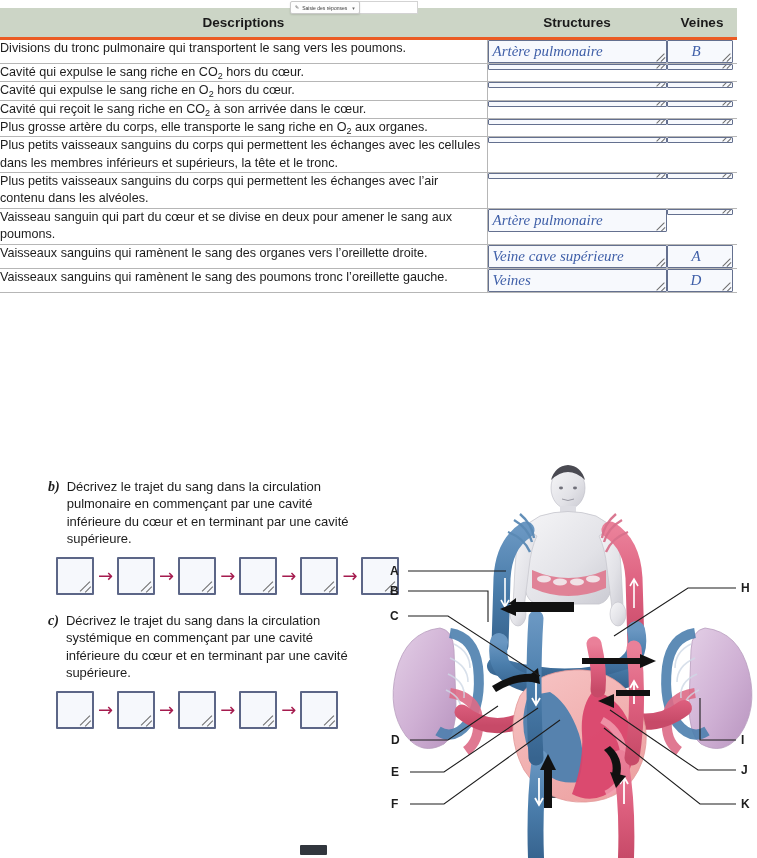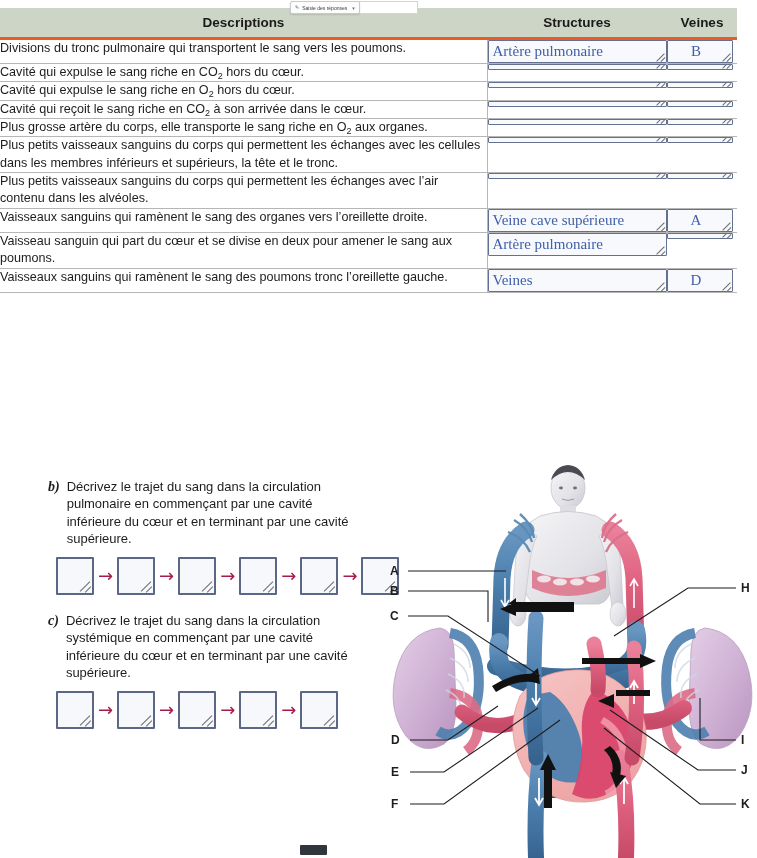--- a/index.html
+++ b/index.html
@@ -84,20 +84,21 @@
     background: #f7f9fd;
     border: 1.6px solid #64708f;
     border-radius: 1px;
     font-family: "Liberation Serif", serif;
     font-size: 15px;
     color: #3f5fa8;
     padding: 2px 12px 2px 4px;
     line-height: 1.15;
     overflow: hidden;
     white-space: nowrap;
+    font-style: italic;
   }
   .inputbox.letter { text-align: center; padding: 2px 12px 2px 4px; }
   .grip {
     position: absolute; right: 1px; bottom: 0px;
     width: 11px; height: 11px;
     pointer-events: none;
   }
   .grip::before, .grip::after {
     content: ""; position: absolute;
     background: #6d6d6d;
@@ -258,37 +259,37 @@
                 <span class="grip"></span>
               </div>
             </td>
             <td class="fieldcell lettercell">
               <div class="inputbox letter">
                 <span class="grip"></span>
               </div>
             </td>
           </tr>
           <tr>
+            <td class="desc">Vaisseau sanguin qui part du cœur et se divise en deux pour amener le sang aux poumons.</td>
+            <td class="fieldcell">
+              <div class="inputbox">Artère pulmonaire<span class="grip"></span></div>
+            </td>
+            <td class="fieldcell lettercell">
+              <div class="inputbox letter">
+                <span class="grip"></span>
+              </div>
+            </td>
+          </tr>
+          <tr>
             <td class="desc">Vaisseaux sanguins qui ramènent le sang des organes vers l’oreillette droite.</td>
             <td class="fieldcell">
               <div class="inputbox">Veine cave supérieure<span class="grip"></span></div>
             </td>
             <td class="fieldcell lettercell">
               <div class="inputbox letter">A<span class="grip"></span></div>
-            </td>
-          </tr>
-          <tr>
-            <td class="desc">Vaisseau sanguin qui part du cœur et se divise en deux pour amener le sang aux poumons.</td>
-            <td class="fieldcell">
-              <div class="inputbox">Artère pulmonaire<span class="grip"></span></div>
-            </td>
-            <td class="fieldcell lettercell">
-              <div class="inputbox letter">
-                <span class="grip"></span>
-              </div>
             </td>
           </tr>
           <tr>
             <td class="desc">Vaisseaux sanguins qui ramènent le sang des poumons tronc l’oreillette gauche.</td>
             <td class="fieldcell">
               <div class="inputbox">Veines<span class="grip"></span></div>
             </td>
             <td class="fieldcell lettercell">
               <div class="inputbox letter">D<span class="grip"></span></div>
             </td>

